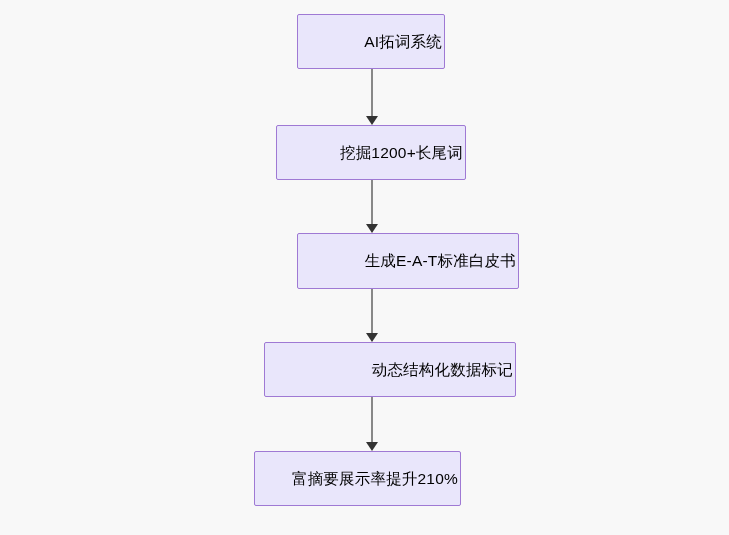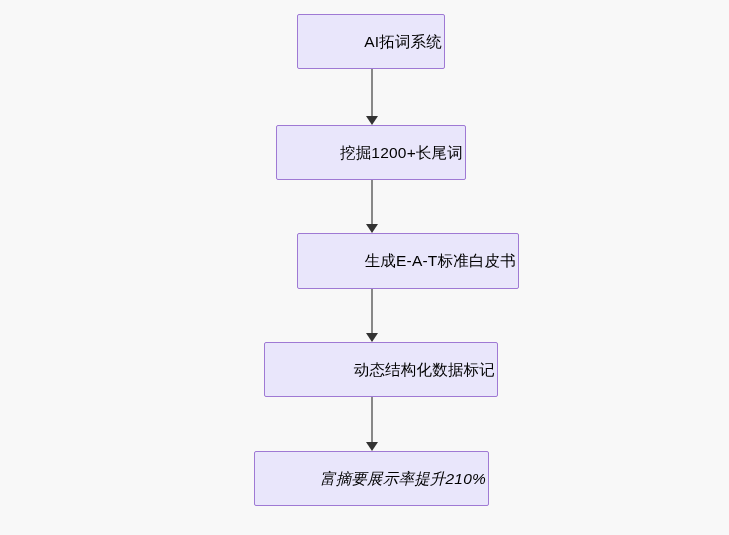--- a/index.html
+++ b/index.html
@@ -90,21 +90,21 @@
   </div>
 
   <div class="node" style="left:276px; top:125px; width:190px; height:55px;padding-left:32px;">
     <span class="node-label">挖掘1200+长尾词</span>
   </div>
 
   <div class="node" style="left:261px; top:233px; width:222px; height:56px;margin-left:36px;">
     <span class="node-label">生成E-A-T标准白皮书</span>
   </div>
 
-  <div class="node" style="left:264px; top:342px; width:234px; height:55px;">
+  <div class="node" style="left:264px; top:342px; width:252px; height:55px;">
     <span class="node-label">动态结构化数据标记</span>
   </div>
 
-  <div class="node" style="left:254px; top:451px; width:235px; height:55px;font-style:italic;">
+  <div class="node" style="left:254px; top:451px; width:207px; height:55px;">
     <span class="node-label">富摘要展示率提升210%</span>
   </div>
 
 </div>
 
 </body></html>

